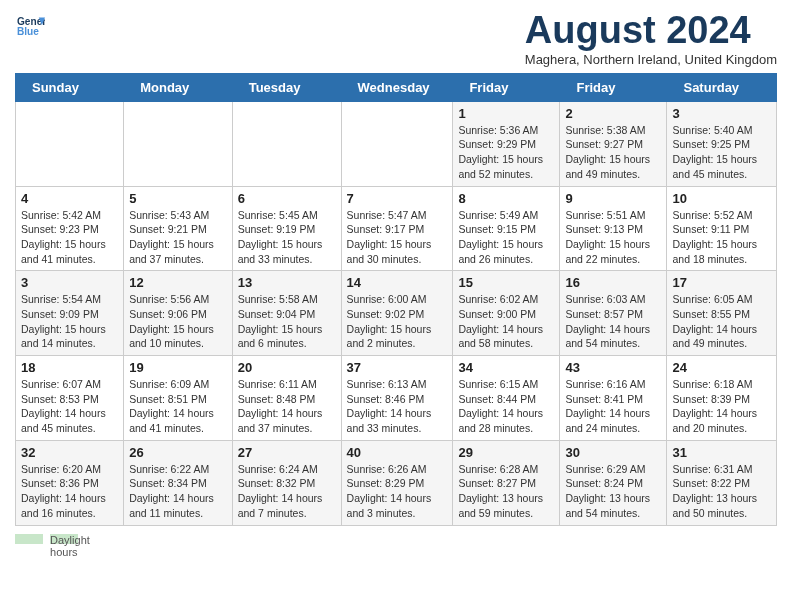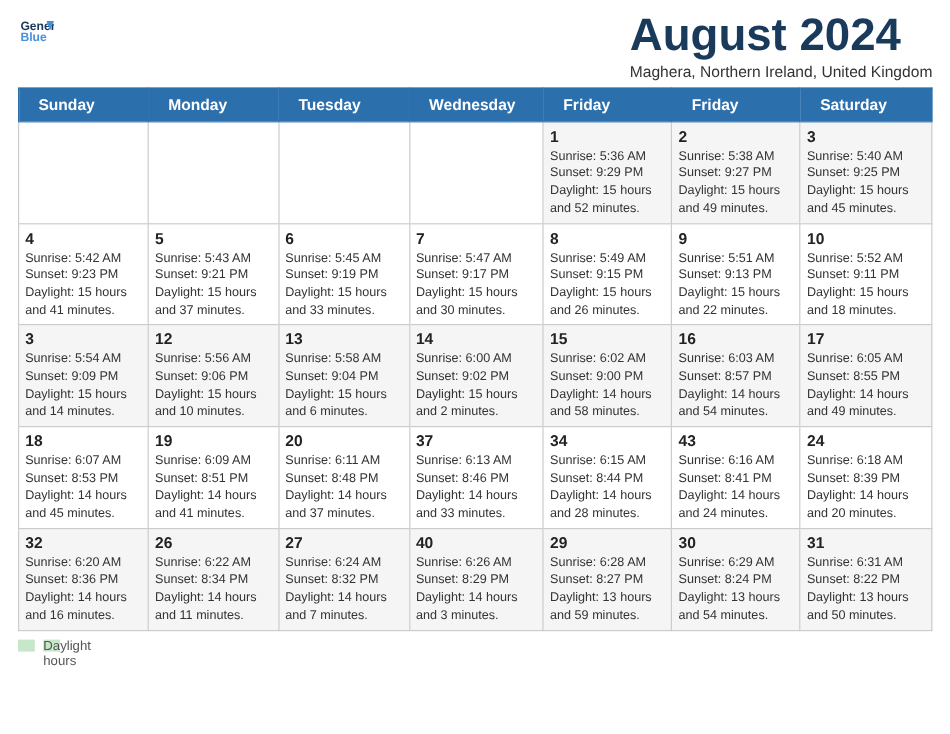--- a/index.html
+++ b/index.html
@@ -83,21 +83,21 @@
     .empty-cell {
       background: #fff !important;
     }
     .footer-note {
       margin-top: 6px;
       font-size: 11px;
       color: #555;
     }
     .footer-note span {
       display: inline-block;
-      width: 14px;
+      width: 28px;
       height: 10px;
       background: #c8e6c9;
       margin-right: 4px;
       vertical-align: middle;
     }
   </style>
 </head>
 <body>
 
 <div class="header-area">

